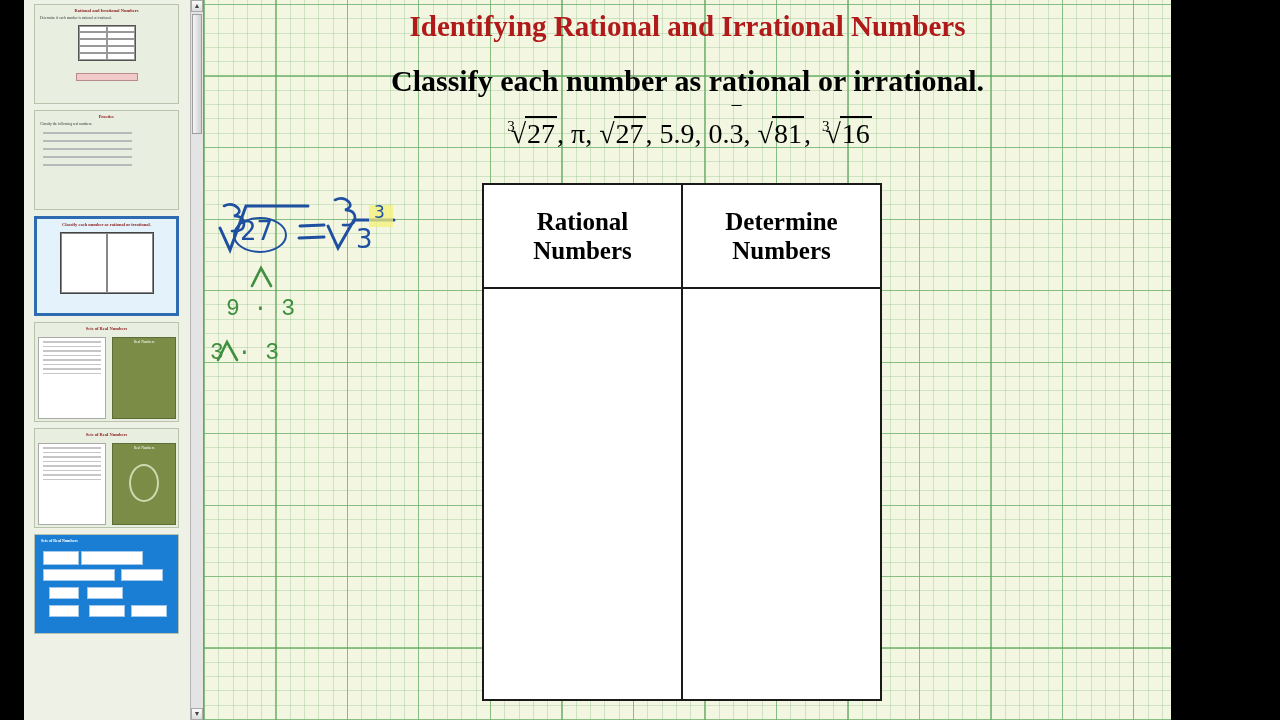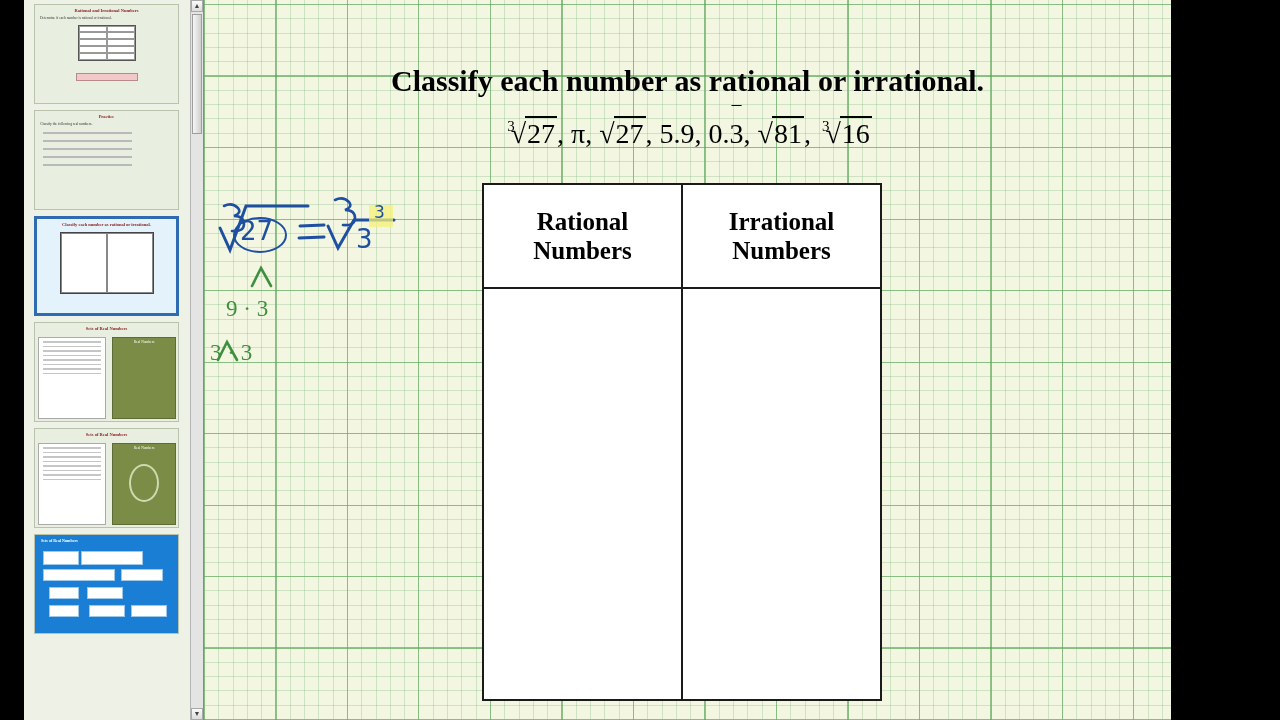--- a/index.html
+++ b/index.html
@@ -301,21 +301,21 @@
   }
   .ink-text {
     position: absolute;
     color: #1f4fa0;
     font-family: "DejaVu Sans", sans-serif;
     font-size: 24px;
   }
   .ink-green {
     position: absolute;
     color: #3e8f3e;
-    font-family: Liberation Serif, serif;
+    font-family: Liberation Mono, monospace;
     font-size: 23px;
   }
 </style>
 </head>
 <body>
 
 <div id="app">
 
   <div id="left-black"></div>
   <div id="right-black"></div>
@@ -418,37 +418,38 @@
 
     <div id="scrollbar">
       <div id="scroll-up">▲</div>
       <div id="scroll-thumb"></div>
       <div id="scroll-down">▼</div>
     </div>
   </div>
 
   <div id="board">
 
+    <div id="title">Identifying Rational and Irrational Numbers</div>
     <div id="subtitle">Classify each number as rational or irrational.</div>
 
     <div id="numbers">
       <span class="rad"><span class="idx">3</span><span class="sym">√</span><span class="bar">27</span></span><span>,&nbsp;</span><span>π</span><span>,&nbsp;</span><span class="rad"><span class="sym">√</span><span class="bar">27</span></span><span>,&nbsp;</span><span>5.9</span><span>,&nbsp;</span><span>0.</span><span class="ovl">3</span><span>,&nbsp;</span><span class="rad"><span class="sym">√</span><span class="bar">81</span></span><span>,&nbsp;</span><span class="rad"><span class="idx">3</span><span class="sym">√</span><span class="bar">16</span></span>
     </div>
 
     <div id="table">
       <div id="table-head">
         <div class="col-head left">
           <div>
             <div>Rational</div>
             <div>Numbers</div>
           </div>
         </div>
         <div class="col-head">
           <div>
-            <div>Irrational</div>
+            <div>Determine</div>
             <div>Numbers</div>
           </div>
         </div>
       </div>
       <div id="table-body">
         <div class="col-cell left"></div>
         <div class="col-cell"></div>
       </div>
     </div>
 

